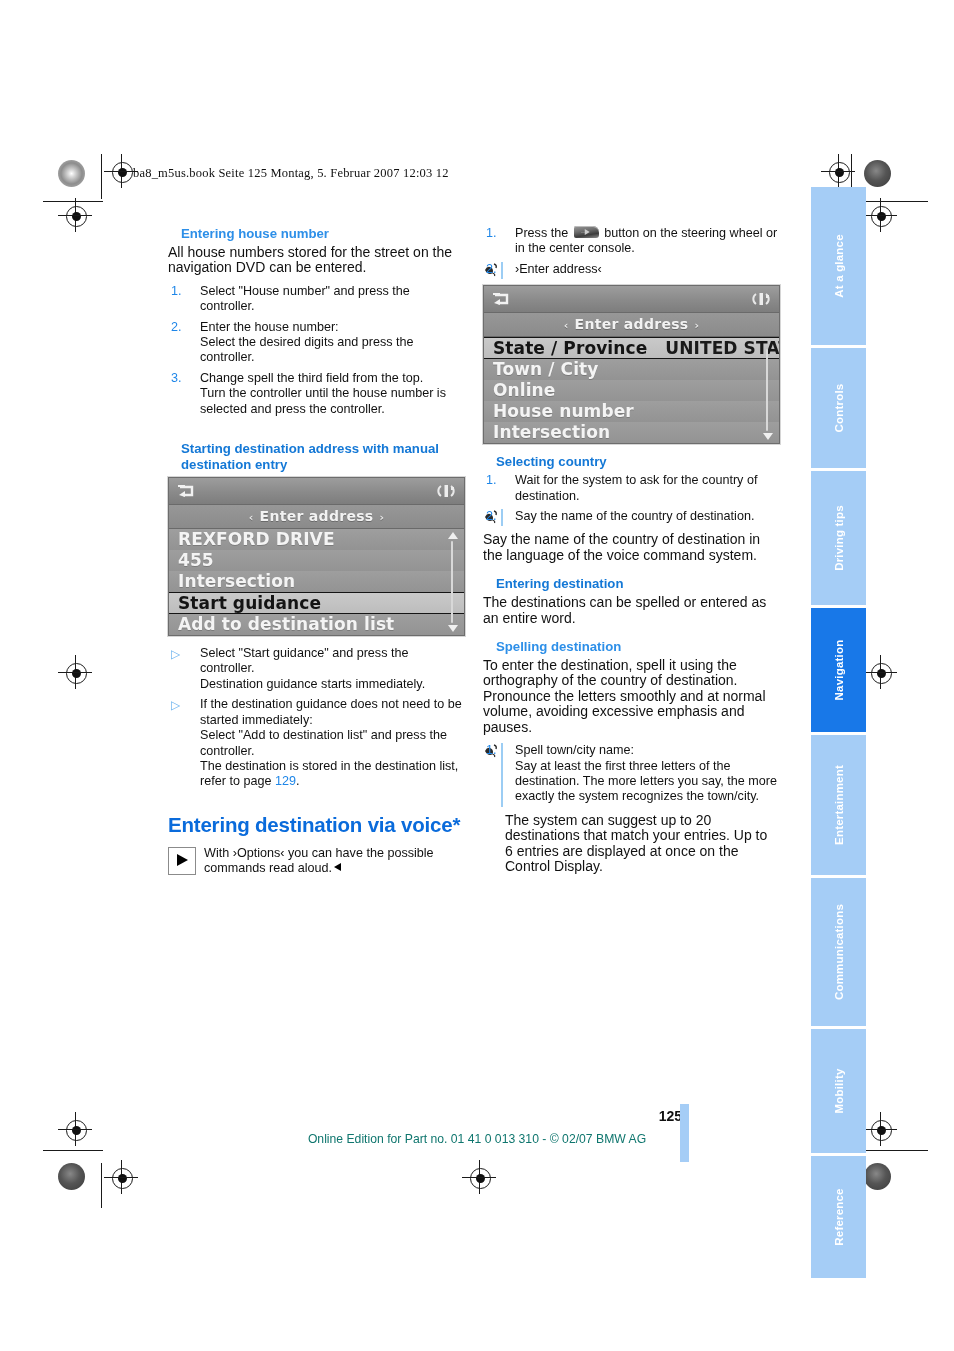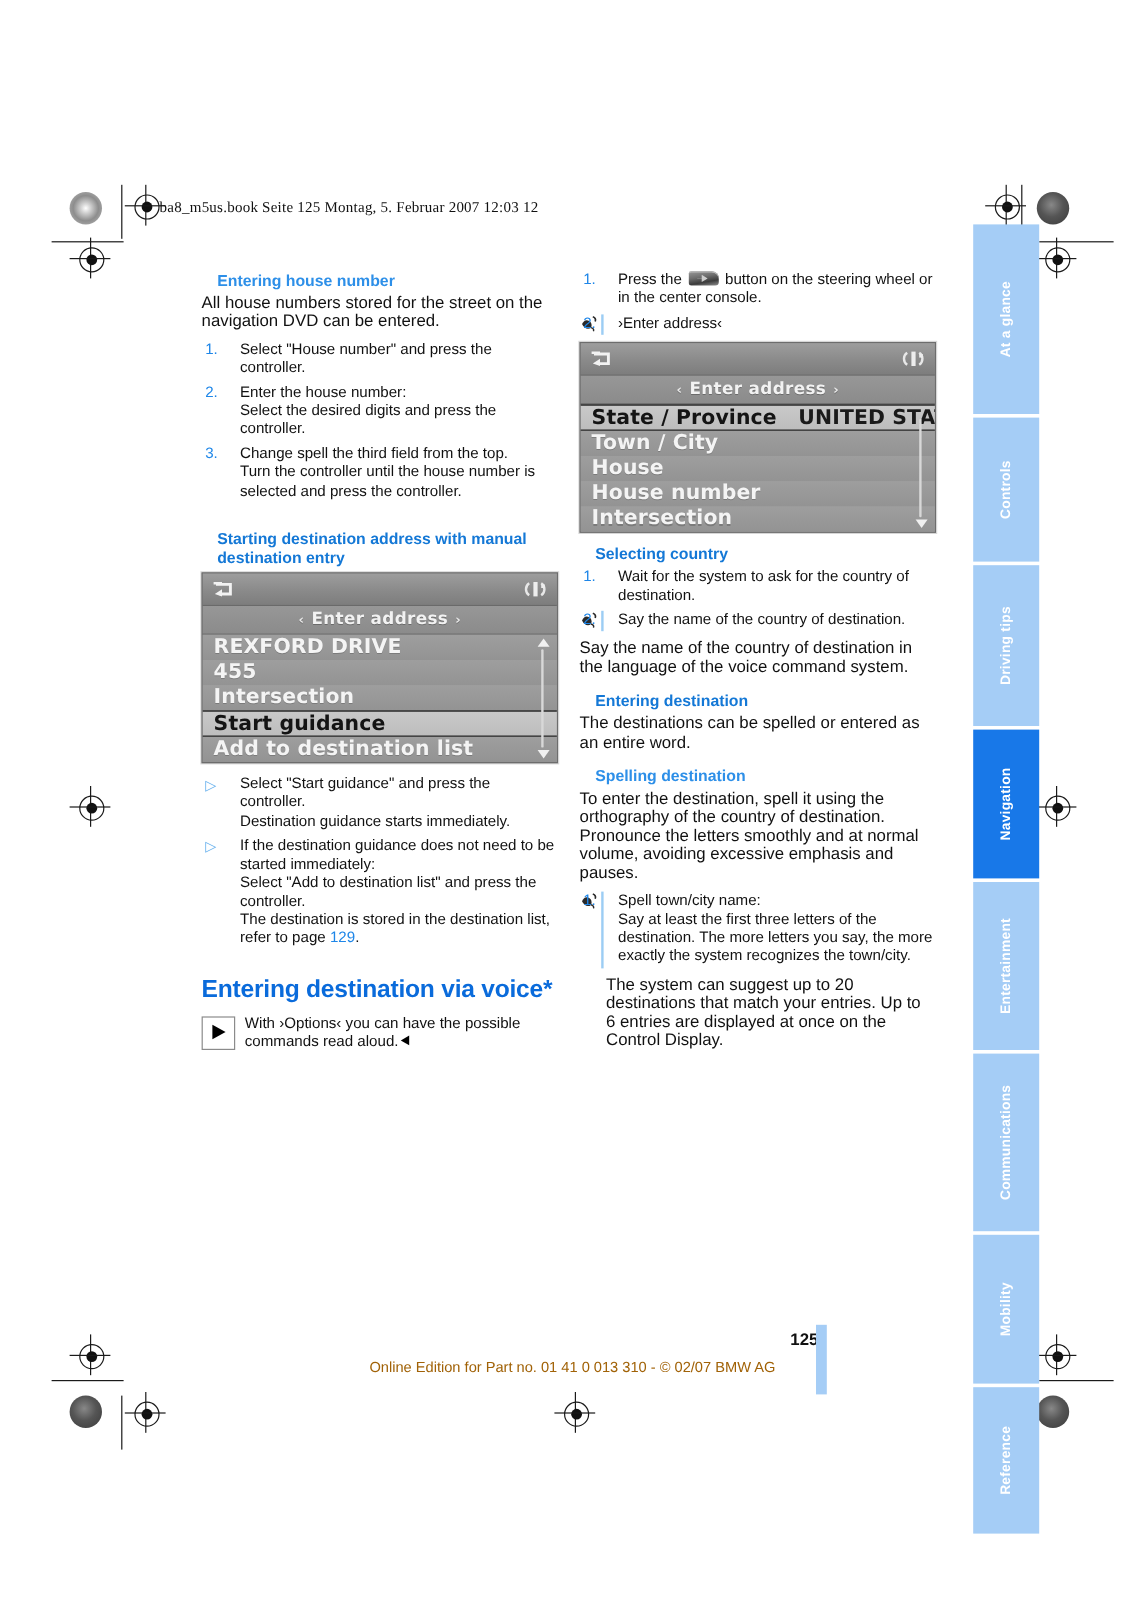--- a/index.html
+++ b/index.html
@@ -173,21 +173,21 @@
   }
 
   
   .pagenum{
     position:absolute;left:612px;top:1108px;width:70px;text-align:right;
     font-size:14px;font-weight:bold;color:#111;
   }
   .pagebar{position:absolute;left:680px;top:1104px;width:9px;height:58px;background:#a5cdf6;}
   .footline{
     position:absolute;left:0;top:1132px;width:954px;text-align:center;
-    font-size:12.2px;color:#a16207;
+    font-size:12.2px;color:#0f766e;
   }
 </style>
 </head>
 <body>
 
 <div class="page-body">
 
   <div class="dotblob light" style="left:58px;top:160px;"></div>
   <div class="reg" style="left:104px;top:154px;">
       <div class="ring"></div>
@@ -366,21 +366,21 @@
             <rect x="15" y="5" width="3" height="3" fill="#ededed"></rect>
           </svg>
         </span>
       </div>
       <div class="titlebar">
         <span class="arr">‹</span><span>Enter address</span><span class="arr">›</span>
       </div>
       <div class="list">
         <div class="row sel"><span>State / Province</span><span class="val">UNITED STATES</span></div>
         <div class="row">Town / City</div>
-        <div class="row">House</div>
+        <div class="row">Online</div>
         <div class="row">House number</div>
         <div class="row">Intersection</div>
         <div class="scrollcol">
           <span class="bar"></span>
           <span class="dn"></span>
         </div>
       </div>
       <div class="shotcap">&nbsp;</div>
     </div>
 

